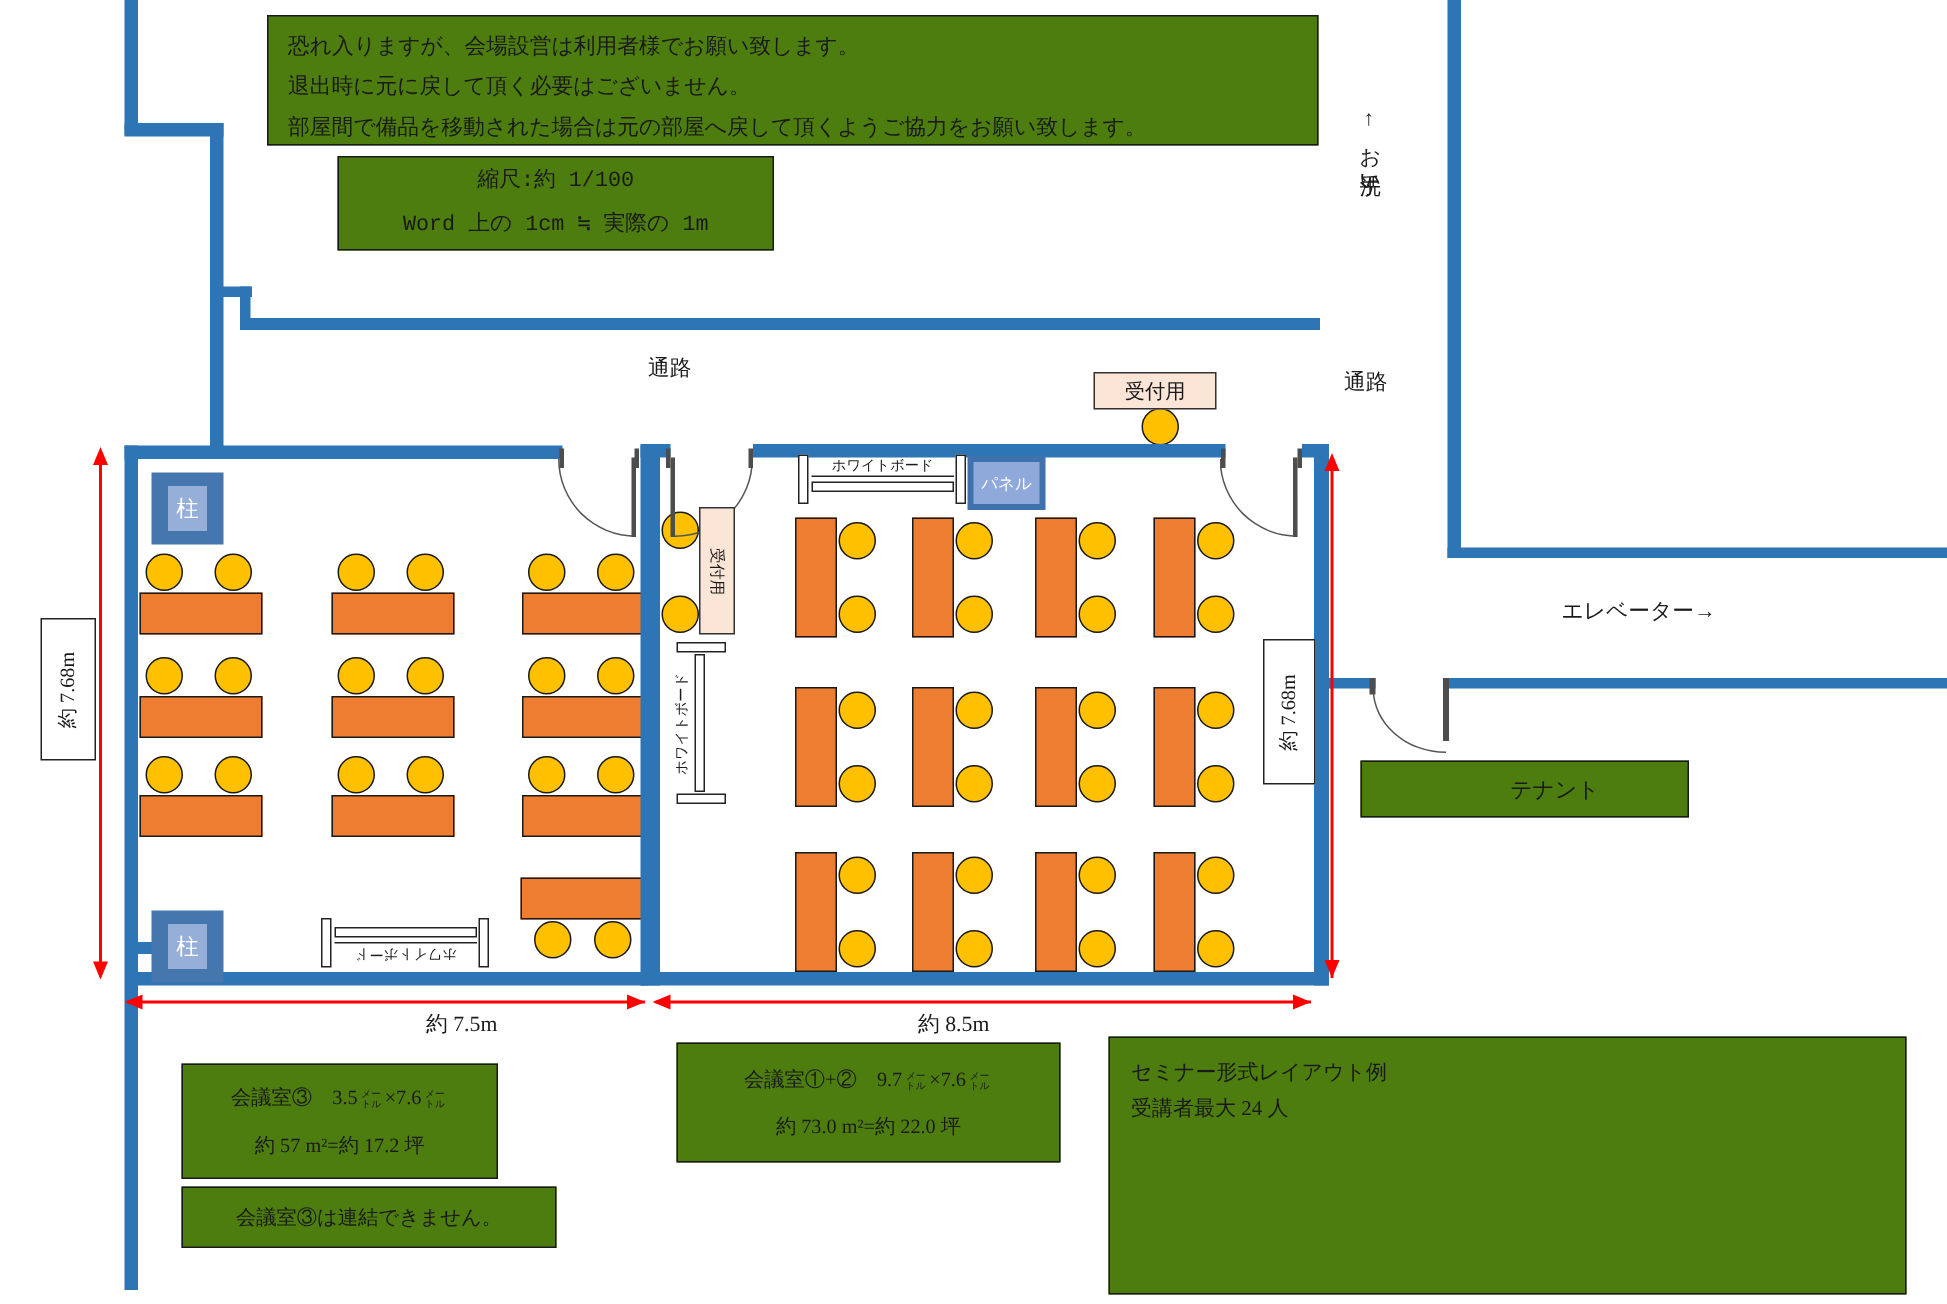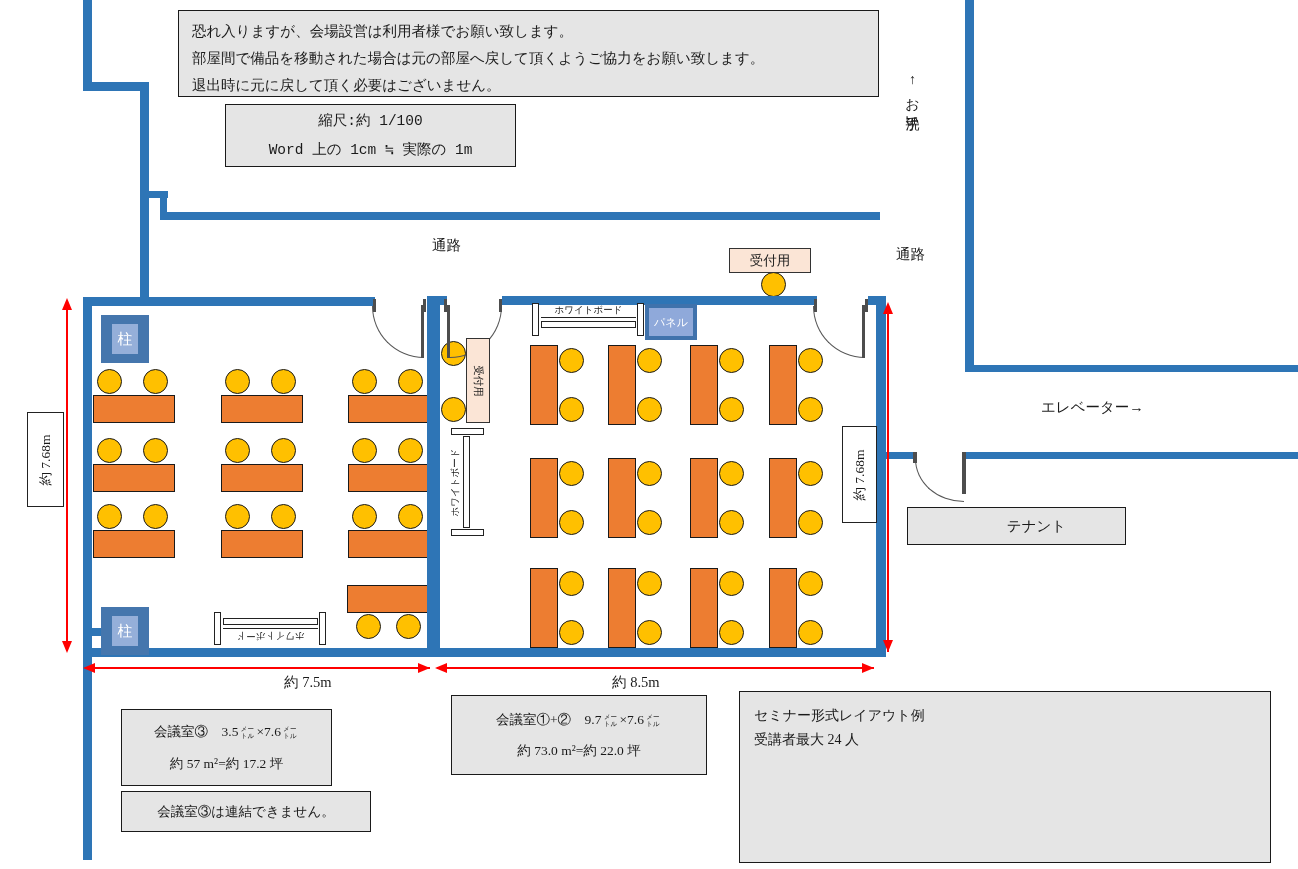--- a/index.html
+++ b/index.html
@@ -9,21 +9,21 @@
   }
   .wall{position:absolute;background:#2E75B6;z-index:5;}
   .jamb{position:absolute;background:#4d4d4d;z-index:6;}
   .leaf{position:absolute;background:#4d4d4d;z-index:6;}
   .arc{position:absolute;z-index:4;}
   .arc.bl{border-left:1.5px solid #555;border-bottom:1.5px solid #555;border-bottom-left-radius:100%;}
   .arc.br{border-right:1.5px solid #555;border-bottom:1.5px solid #555;border-bottom-right-radius:100%;}
   .table-h{position:absolute;width:82px;height:28px;background:#ED7D31;border:1.5px solid #1a1a1a;z-index:3;box-sizing:border-box;}
   .table-v{position:absolute;width:28px;height:80px;background:#ED7D31;border:1.5px solid #1a1a1a;z-index:3;box-sizing:border-box;}
   .chair{position:absolute;width:25px;height:25px;border-radius:50%;background:#FFC000;border:1.5px solid #1a1a1a;z-index:2;box-sizing:border-box;}
-  .tbox{position:absolute;border:1px solid #1a1a1a;background:#e5e5e5;z-index:7;box-sizing:border-box;}
+  .tbox{position:absolute;border:1px solid #1a1a1a;background:#4d7c0f;z-index:7;box-sizing:border-box;}
   .lbl{position:absolute;z-index:8;white-space:nowrap;}
   .pillar{position:absolute;width:48px;height:48px;background:#4576AD;z-index:6;display:flex;align-items:center;justify-content:center;}
   .pillar-inner{width:26px;height:30px;background:#95AFD9;color:#fff;font-size:15px;display:flex;align-items:center;justify-content:center;}
   .panel{position:absolute;width:52px;height:36px;background:#3F72AC;z-index:6;display:flex;align-items:center;justify-content:center;}
   .panel-inner{width:44px;height:28px;background:#8FA9DA;color:#fff;font-size:11px;display:flex;align-items:center;justify-content:center;}
   .pink{background:#FBE5D6;border:1px solid #333;position:absolute;z-index:6;box-sizing:border-box;display:flex;align-items:center;justify-content:center;}
   .wbcap{position:absolute;background:#fff;border:1px solid #222;z-index:6;box-sizing:border-box;}
   .wbbar{position:absolute;background:#fff;border:1px solid #222;z-index:6;box-sizing:border-box;}
   .wbtext{position:absolute;font-size:9.5px;text-align:center;z-index:7;white-space:nowrap;}
   .redline{position:absolute;background:#FF0000;z-index:9;}
@@ -40,22 +40,22 @@
   .mini-unit{display:inline-block;width:14px;font-size:6.5px;line-height:1.1;word-break:break-all;vertical-align:-2px;margin:0 2px;letter-spacing:0;}
   .center2{display:flex;flex-direction:column;align-items:center;justify-content:center;text-align:center;}
 </style>
 </head>
 <body>
 
 <div id="plan">
 
   <div class="tbox" style="left:178px;top:10px;width:701px;height:87px;padding:7px 13px;font-size:14.5px;line-height:1.85;">
     <div>恐れ入りますが、会場設営は利用者様でお願い致します。</div>
+    <div>退出時に元に戻して頂く必要はございません。</div>
     <div>部屋間で備品を移動された場合は元の部屋へ戻して頂くようご協力をお願い致します。</div>
-    <div>退出時に元に戻して頂く必要はございません。</div>
   </div>
 
   <div class="tbox center2" style="left:225px;top:104px;width:291px;height:63px;font-size:14.5px;line-height:2;font-family:Liberation Mono, monospace;">
     <div>縮尺:約 1/100</div>
     <div>Word 上の 1cm ≒ 実際の 1m</div>
   </div>
 
   <div class="lbl" style="left:432px;top:236px;font-size:14.5px;">通路</div>
   <div class="lbl" style="left:896px;top:245px;font-size:14.5px;">通路</div>
   <div class="lbl vtext" style="left:903px;top:72px;height:160px;font-size:14px;">↑お手洗い</div>

